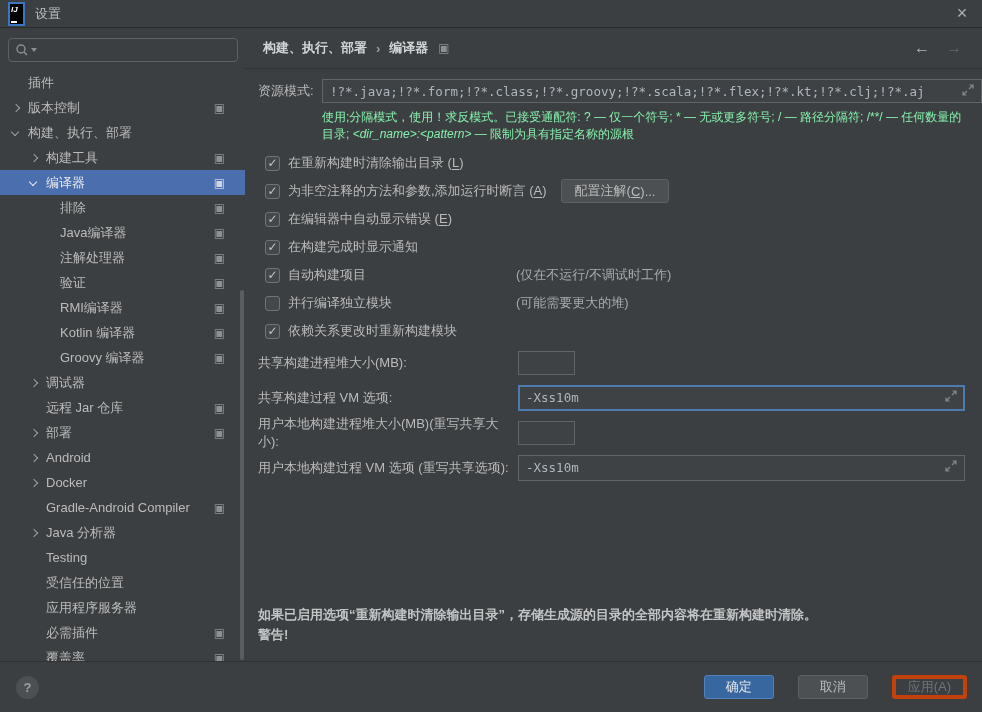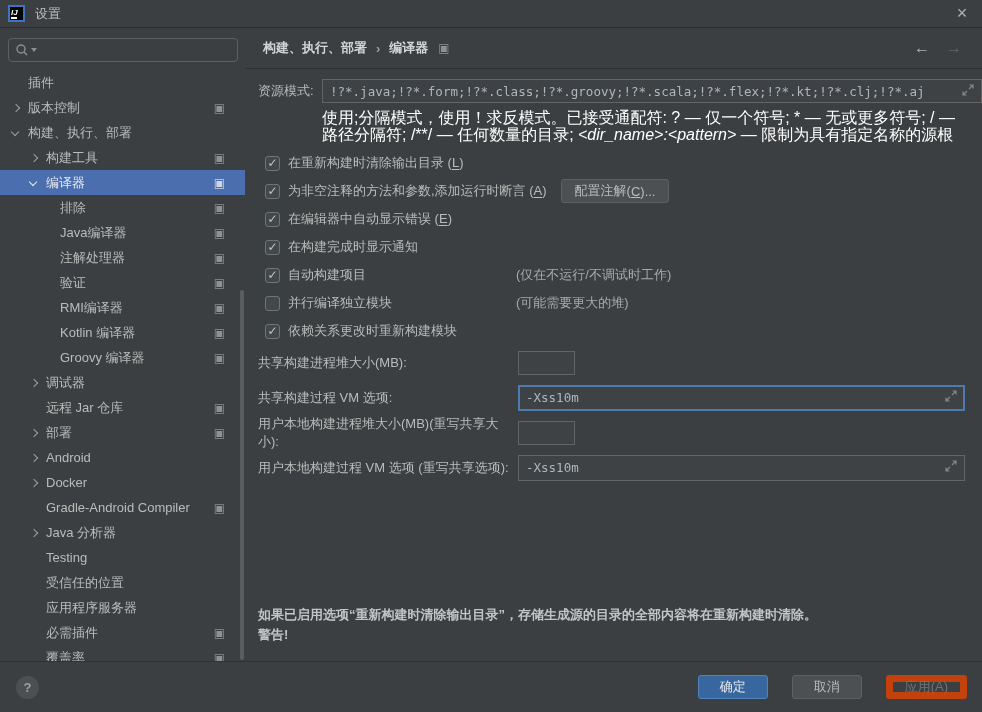--- a/index.html
+++ b/index.html
@@ -2,21 +2,21 @@
 <html><head>
 <meta charset="utf-8">
 <style>
   * { margin:0; padding:0; box-sizing:border-box; }
   html,body { width:982px; height:712px; }
   body { font-family:"Liberation Sans","DejaVu Sans",sans-serif; background:#3c3f41; color:#bbbbbb; font-size:13px; overflow:hidden; }
   .dialog { width:982px; height:712px; display:flex; flex-direction:column; background:#3c3f41; }
 
   
   .titlebar { height:28px; flex:0 0 28px; display:flex; align-items:center; padding:0 0 0 8px; border-bottom:1px solid #2b2b2b; }
-  .app-logo { width:17px; height:17px; background:#000; border:2px solid #3b74c0; color:#fff; font-size:8px; font-weight:bold; display:flex; align-items:flex-start; justify-content:flex-start; padding:1px 0 0 1px; position:relative; letter-spacing:0;font-style:italic; }
+  .app-logo { width:17px; height:24px; background:#000; border:2px solid #3b74c0; color:#fff; font-size:8px; font-weight:bold; display:flex; align-items:flex-start; justify-content:flex-start; padding:1px 0 0 1px; position:relative; letter-spacing:0;font-style:italic; }
   .app-logo::after { content:""; position:absolute; left:1px; bottom:1px; width:6px; height:2px; background:#fff; }
   .win-title { margin-left:10px; color:#bdbfc1; }
   .titlebar-spacer { flex:1; }
   .close-btn { width:40px; height:28px; display:flex; align-items:center; justify-content:center; color:#b0b3b5; font-size:18px; cursor:default; }
 
   
   .body { flex:1; display:flex; overflow:hidden; }
 
   
   .sidebar { flex:0 0 245px; width:245px; display:flex; flex-direction:column; overflow:hidden; }
@@ -51,21 +51,21 @@
   .nav-fwd { color:#63666a; }
 
   .main-content { flex:1; display:flex; flex-direction:column; padding:10px 0 6px 13px; overflow:hidden; }
 
   .resource-row { display:flex; align-items:center; margin-right:17px; }
   .resource-label { flex:0 0 64px; }
   .input { border:1px solid #646464; background:#3f4244; height:24px; display:flex; align-items:center; padding:0 7px; position:relative;gap:37px; }
   .input .mono { font-family:"DejaVu Sans Mono","Liberation Mono",monospace; font-size:12.5px; color:#aeb6be; white-space:nowrap; overflow:hidden; }
   .input.grow { flex:1; }
   .expand-ic { margin-left:auto; flex:0 0 12px; }
-  .help-text { margin:6px 17px 0 64px; font-size:16px; color:#ffffff; line-height:17px; }
+  .help-text { margin:6px 17px 0 64px; font-size:12px; color:#86efac; line-height:17px; }
   .help-text i { font-style:italic; }
 
   .cb-rows { margin-top:6px; }
   .cb-row { height:28px; display:flex; align-items:center; margin-left:7px; position:relative; }
   .checkbox { width:15px; height:15px; flex:0 0 15px; border:1px solid #6f7577; border-radius:3px; background:#43484b; display:flex; align-items:center; justify-content:center; color:#c3c7ca; font-size:12px; line-height:1; }
   .checkbox.empty { color:transparent; }
   .cb-label { margin-left:8px; }
   .cb-label u { text-underline-offset:2px; }
   .cb-hint { position:absolute; left:251px; color:#a6aaad; }
   .mini-btn { margin-left:14px; height:24px; padding:0 13px; background:#4c5052; border:1px solid #5e6062; border-radius:3px; color:#bbbbbb; display:flex; align-items:center; font-size:13px; }
@@ -78,21 +78,21 @@
 
   .warning { margin-top:auto; margin-bottom:10px; font-weight:bold; color:#c2c4c6; line-height:20px; }
 
   
   .footer { flex:0 0 51px; border-top:1px solid #323232; display:flex; align-items:center; padding:0 15px 0 16px; }
   .help-circle { width:23px; height:23px; border-radius:50%; background:#4c5052; color:#9da0a2; display:flex; align-items:center; justify-content:center; font-size:13px; font-weight:bold; }
   .footer-spacer { flex:1; }
   .btn { height:24px; min-width:70px; border-radius:3px; display:flex; align-items:center; justify-content:center; padding:0 12px; margin-left:24px; font-size:13px; }
   .btn.primary { background:#38669e; border:1px solid #4e83bd; color:#e8eaec; }
   .btn.secondary { background:#4c5052; border:1px solid #5e6062; color:#bbbbbb; }
-  .btn.disabled { background:transparent; border:7px solid #c2410c; color:#6f7376; }
+  .btn.disabled { background:transparent; border:4px solid #c2410c; color:#6f7376; }
 </style>
 </head>
 <body>
 
 <div class="dialog">
 
   <div class="titlebar">
     <div class="app-logo">IJ</div>
     <div class="win-title">设置</div>
     <div class="titlebar-spacer"></div>

